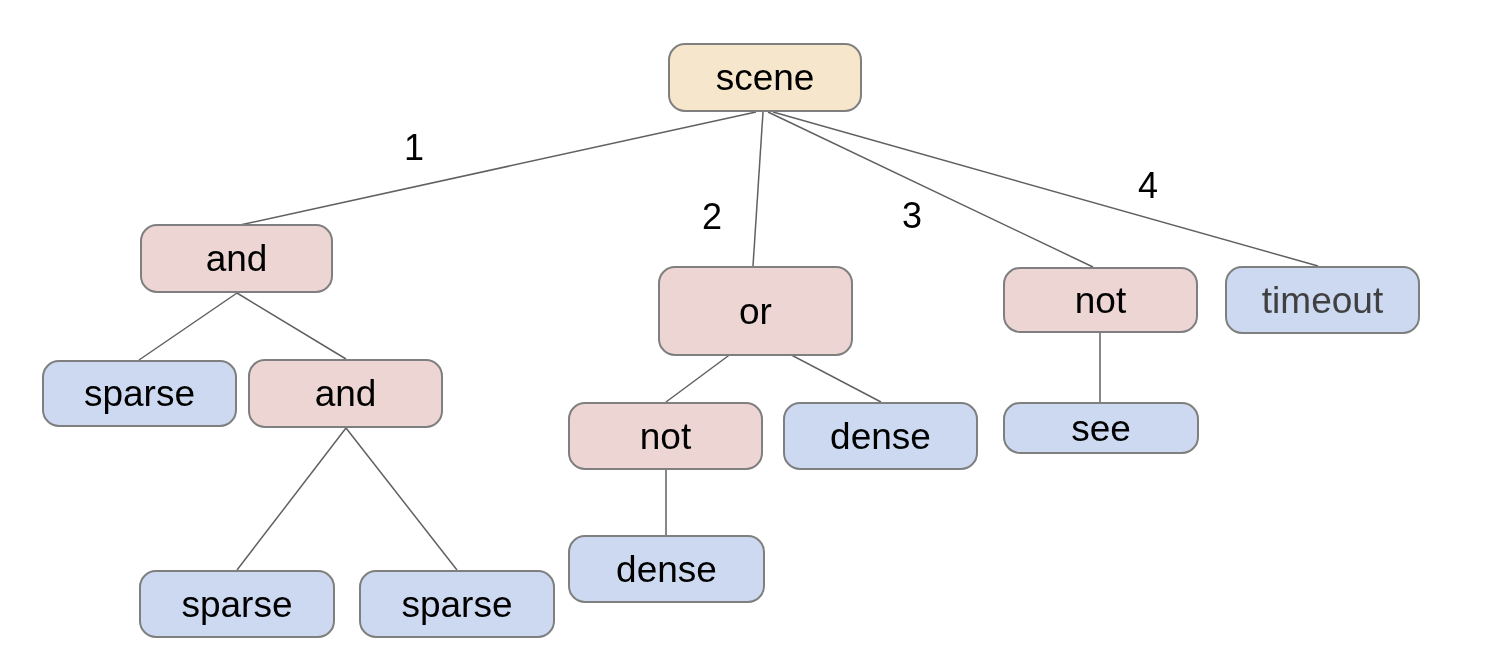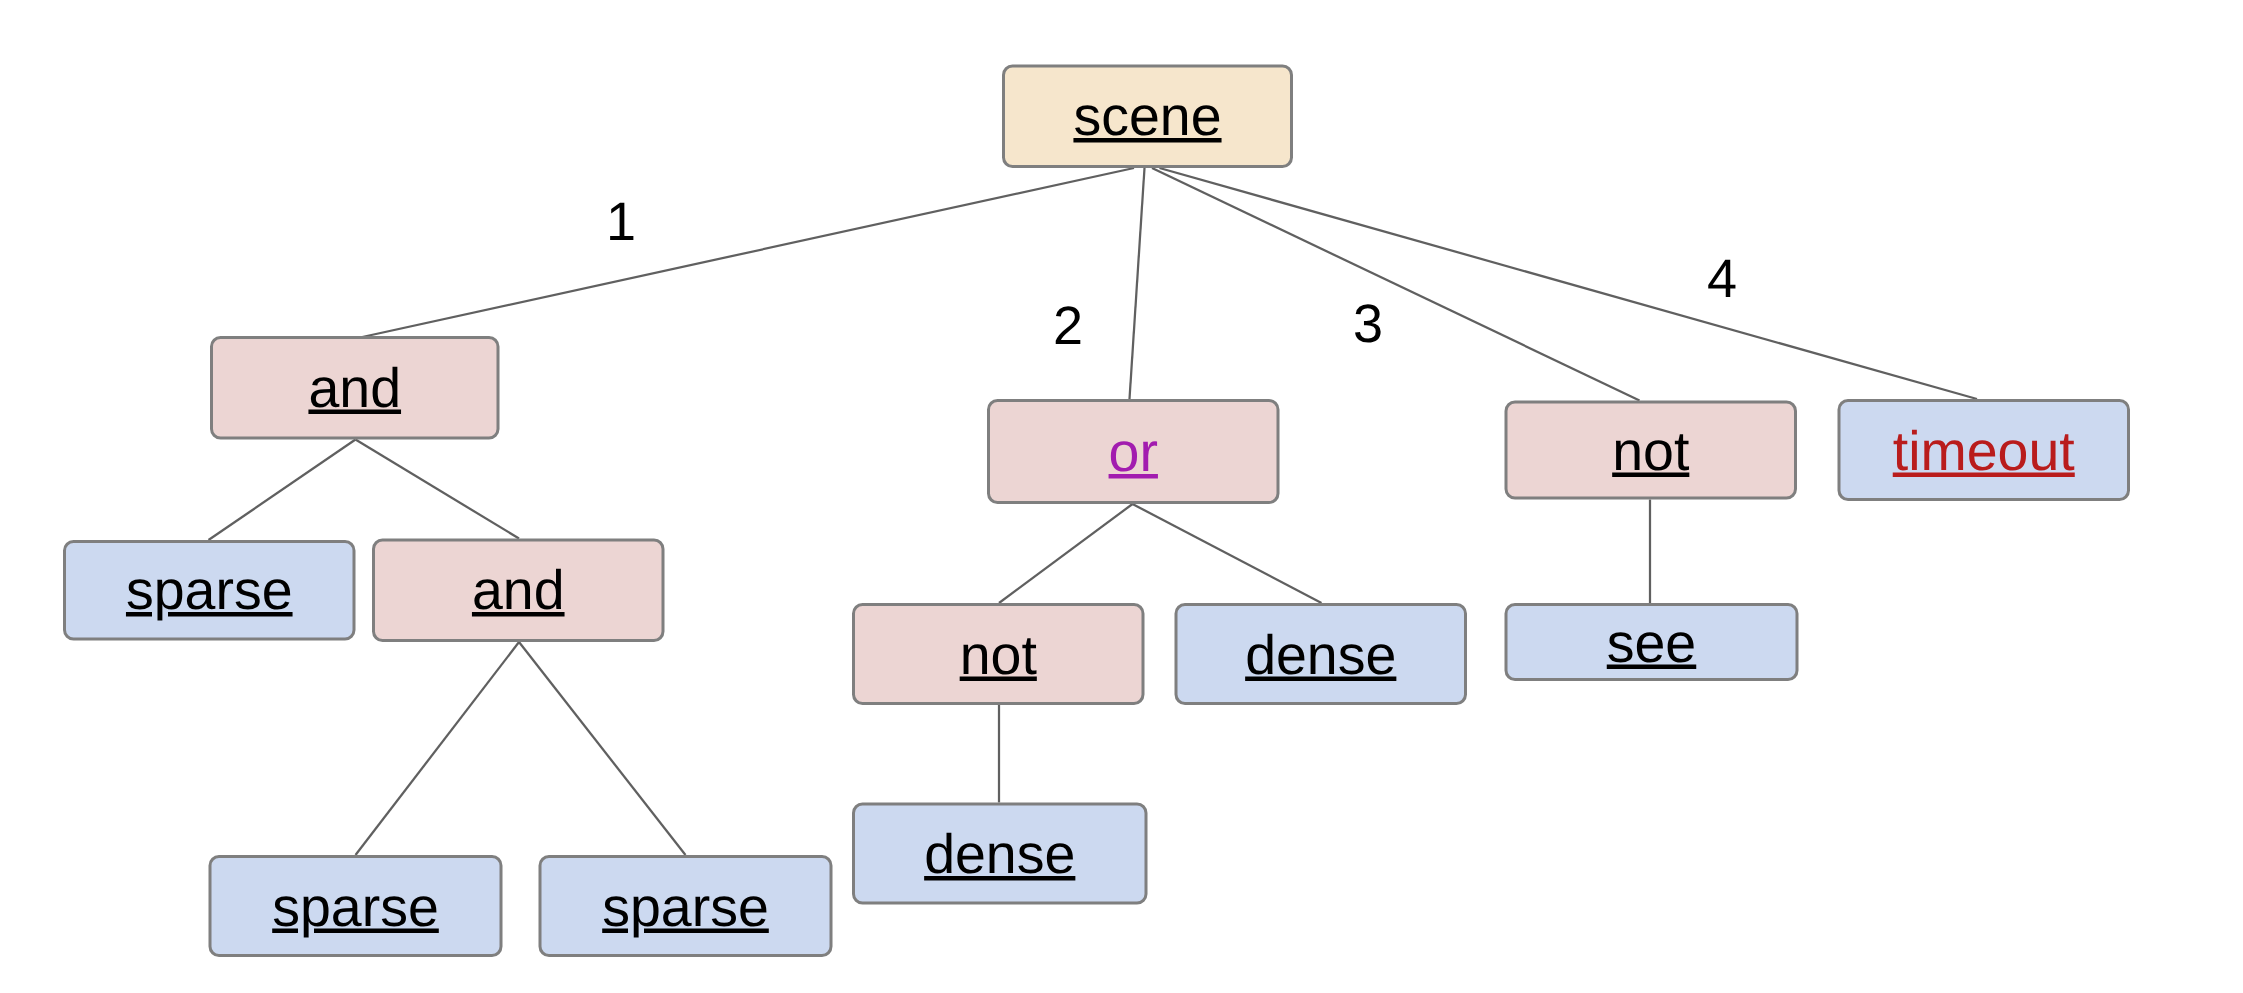--- a/index.html
+++ b/index.html
@@ -20,29 +20,28 @@
   .node-layer {
     position: absolute;
     left: 0; top: 0;
     width: 1495px;
     height: 662px;
   }
   .node {
     position: absolute;
     box-sizing: border-box;
     border: 2px solid #7f7f7f;
-    border-radius: 7px;
+    border-radius: 17px;
     display: flex;
     align-items: center;
     justify-content: center;
     font-size: 37px;
     line-height: 1;
     color: #000000;
     white-space: nowrap;
-    text-decoration: underline;
   }
   .edge-label {
     position: absolute;
     transform: translate(-50%, -50%);
     font-size: 36px;
     color: #000000;
     white-space: nowrap;
   }
 </style>
 </head>
@@ -63,23 +62,23 @@
       <line x1="666" y1="470" x2="666" y2="535" stroke="#606060" stroke-width="1.5"></line>
       <line x1="1100" y1="333" x2="1100" y2="402" stroke="#606060" stroke-width="1.5"></line>
     </svg>
   <div class="node-layer">
       <div class="edge-label" style="left: 414px; top: 148px; color: rgb(0, 0, 0);">1</div>
       <div class="edge-label" style="left: 712px; top: 217px; color: rgb(0, 0, 0);">2</div>
       <div class="edge-label" style="left: 912px; top: 216px; color: rgb(0, 0, 0);">3</div>
       <div class="edge-label" style="left: 1148px; top: 186px; color: rgb(0, 0, 0);">4</div>
       <div class="node" style="left: 668px; top: 43px; width: 194px; height: 69px; background: rgb(246, 230, 204); border-color: rgb(127, 127, 127); color: rgb(0, 0, 0);">scene</div>
       <div class="node" style="left: 140px; top: 224px; width: 193px; height: 69px; background: rgb(236, 213, 211); border-color: rgb(127, 127, 127); color: rgb(0, 0, 0);">and</div>
-      <div class="node" style="left: 658px; top: 266px; width: 195px; height: 70px; background: rgb(236, 213, 211); border-color: rgb(127, 127, 127); color: #a21caf;">or</div>
+      <div class="node" style="left: 658px; top: 266px; width: 195px; height: 90px; background: rgb(236, 213, 211); border-color: rgb(127, 127, 127); color: #000000;">or</div>
       <div class="node" style="left: 1003px; top: 267px; width: 195px; height: 66px; background: rgb(236, 213, 211); border-color: rgb(127, 127, 127); color: rgb(0, 0, 0);">not</div>
-      <div class="node" style="left: 1225px; top: 266px; width: 195px; height: 68px; background: rgb(204, 217, 240); border-color: rgb(127, 127, 127); color: #b91c1c;">timeout</div>
+      <div class="node" style="left: 1225px; top: 266px; width: 195px; height: 68px; background: rgb(204, 217, 240); border-color: rgb(127, 127, 127); color: #404040;">timeout</div>
       <div class="node" style="left: 42px; top: 360px; width: 195px; height: 67px; background: rgb(204, 217, 240); border-color: rgb(127, 127, 127); color: rgb(0, 0, 0);">sparse</div>
       <div class="node" style="left: 248px; top: 359px; width: 195px; height: 69px; background: rgb(236, 213, 211); border-color: rgb(127, 127, 127); color: rgb(0, 0, 0);">and</div>
       <div class="node" style="left: 568px; top: 402px; width: 195px; height: 68px; background: rgb(236, 213, 211); border-color: rgb(127, 127, 127); color: rgb(0, 0, 0);">not</div>
       <div class="node" style="left: 783px; top: 402px; width: 195px; height: 68px; background: rgb(204, 217, 240); border-color: rgb(127, 127, 127); color: rgb(0, 0, 0);">dense</div>
       <div class="node" style="left: 1003px; top: 402px; width: 196px; height: 52px; background: rgb(204, 217, 240); border-color: rgb(127, 127, 127); color: rgb(0, 0, 0);">see</div>
       <div class="node" style="left: 139px; top: 570px; width: 196px; height: 68px; background: rgb(204, 217, 240); border-color: rgb(127, 127, 127); color: rgb(0, 0, 0);">sparse</div>
       <div class="node" style="left: 359px; top: 570px; width: 196px; height: 68px; background: rgb(204, 217, 240); border-color: rgb(127, 127, 127); color: rgb(0, 0, 0);">sparse</div>
       <div class="node" style="left: 568px; top: 535px; width: 197px; height: 68px; background: rgb(204, 217, 240); border-color: rgb(127, 127, 127); color: rgb(0, 0, 0);">dense</div>
     </div>
 </div>

